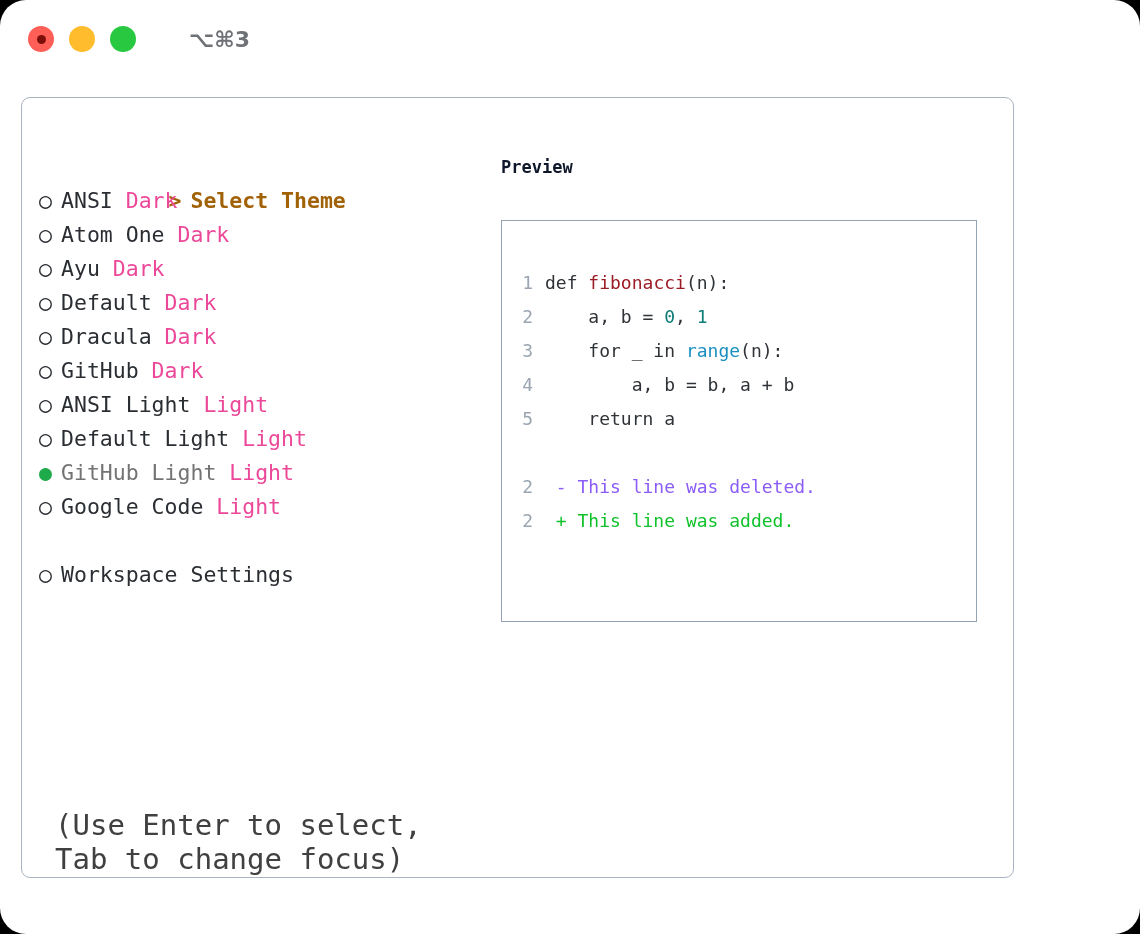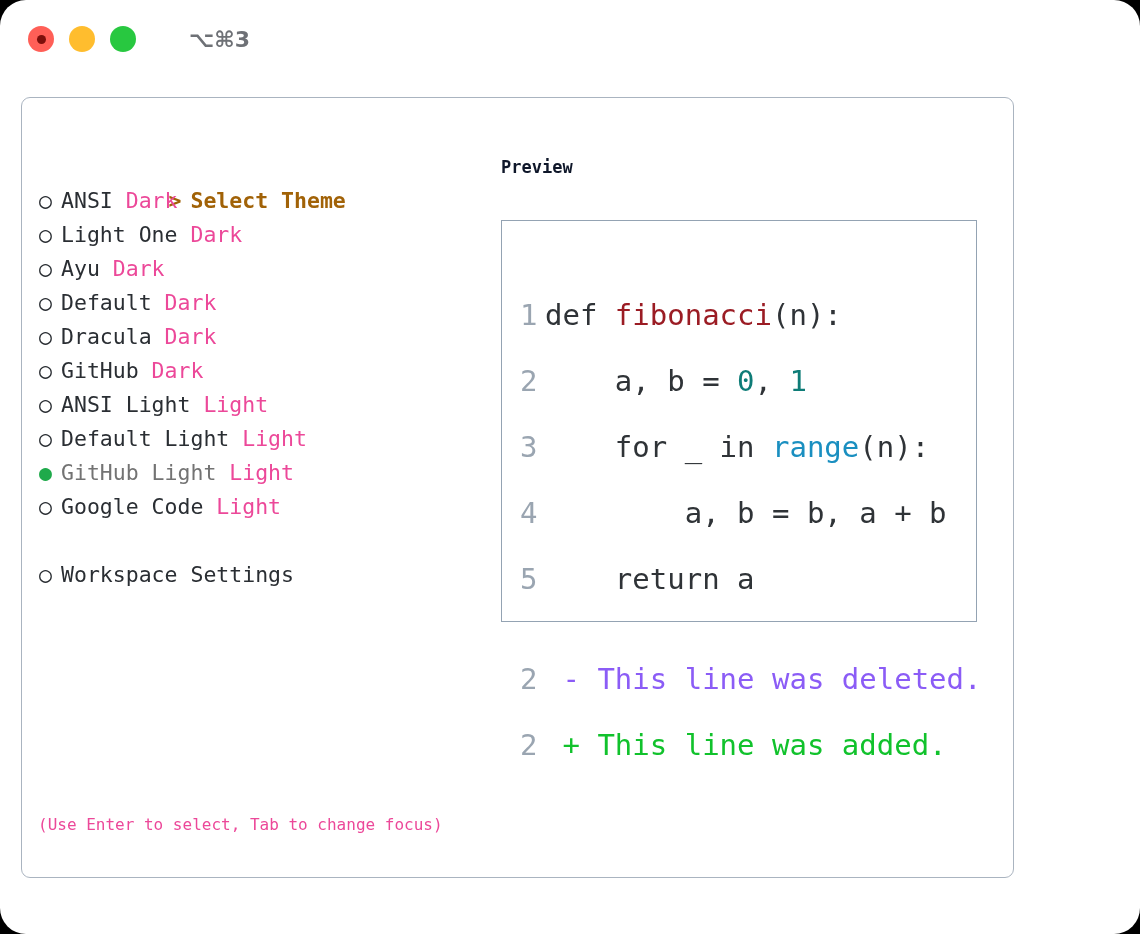--- a/index.html
+++ b/index.html
@@ -104,26 +104,26 @@
   .label-sel  { color: #737373; }
   .tag {
     color: #ec4899;
   }
   .spacer { height: 34px; }
   #apply-header {
     padding-left: 28px;
   }
   #hint {
     position: absolute;
-    left: 16px;
+    left: 33px;
     top: 710px;
     width: 410px;
-    font-size: 16px;
-    line-height: 34px;
-    color: #ec4899;
+    font-size: 29px;
+    line-height: 34px;
+    color: #404040;
   }
   
   #right-col {
     position: absolute;
     left: 479px;
     top: 52px;
     width: 490px;
   }
   #preview-title {
     font-size: 17px;
@@ -140,25 +140,24 @@
     background: #ffffff;
     position: relative;
   }
   #code-area {
     position: absolute;
     left: 18px;
     top: 45px;
     right: 6px;
   }
   .code-line {
-    font-size: 29px;
+    font-size: 18px;
     line-height: 34px;
     white-space: pre;
     color: #2f3337;
-    margin-top: 32px;
   }
   .lineno {
     color: #9aa5b1;
     display: inline-block;
     width: 13px;
     text-align: right;
     margin-right: 12px;
   }
   .tok-fn   { color: #9b1c24; }
   .tok-num  { color: #0e7c77; }
@@ -183,21 +182,21 @@
 
   <div id="panel">
     <div id="panel-inner">
 
       <div id="left-col">
         <div class="row row-title">
           <span class="bullet">&gt;</span><span>Select Theme</span>
         </div>
         <div id="theme-list">
             <div class="row"><span class="bullet bullet-off">○</span><span>ANSI </span><span class="tag">Dark</span></div>
-            <div class="row"><span class="bullet bullet-off">○</span><span>Light One </span><span class="tag">Dark</span></div>
+            <div class="row"><span class="bullet bullet-off">○</span><span>Atom One </span><span class="tag">Dark</span></div>
             <div class="row"><span class="bullet bullet-off">○</span><span>Ayu </span><span class="tag">Dark</span></div>
             <div class="row"><span class="bullet bullet-off">○</span><span>Default </span><span class="tag">Dark</span></div>
             <div class="row"><span class="bullet bullet-off">○</span><span>Dracula </span><span class="tag">Dark</span></div>
             <div class="row"><span class="bullet bullet-off">○</span><span>GitHub </span><span class="tag">Dark</span></div>
             <div class="row"><span class="bullet bullet-off">○</span><span>ANSI Light </span><span class="tag">Light</span></div>
             <div class="row"><span class="bullet bullet-off">○</span><span>Default Light </span><span class="tag">Light</span></div>
             <div class="row"><span class="bullet bullet-on">●</span><span class="label-sel">GitHub Light </span><span class="tag">Light</span></div>
             <div class="row"><span class="bullet bullet-off">○</span><span>Google Code </span><span class="tag">Light</span></div>
           </div>
 

